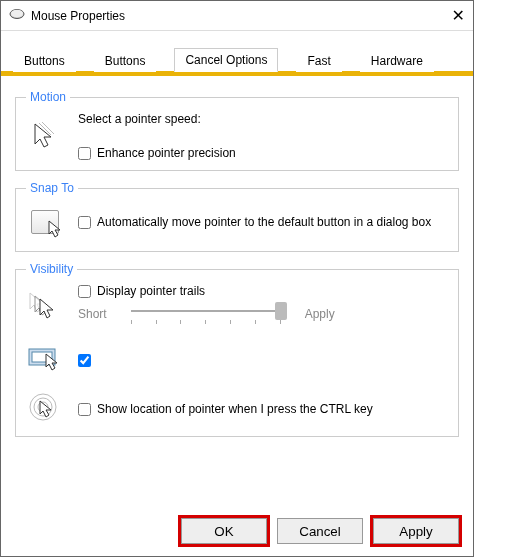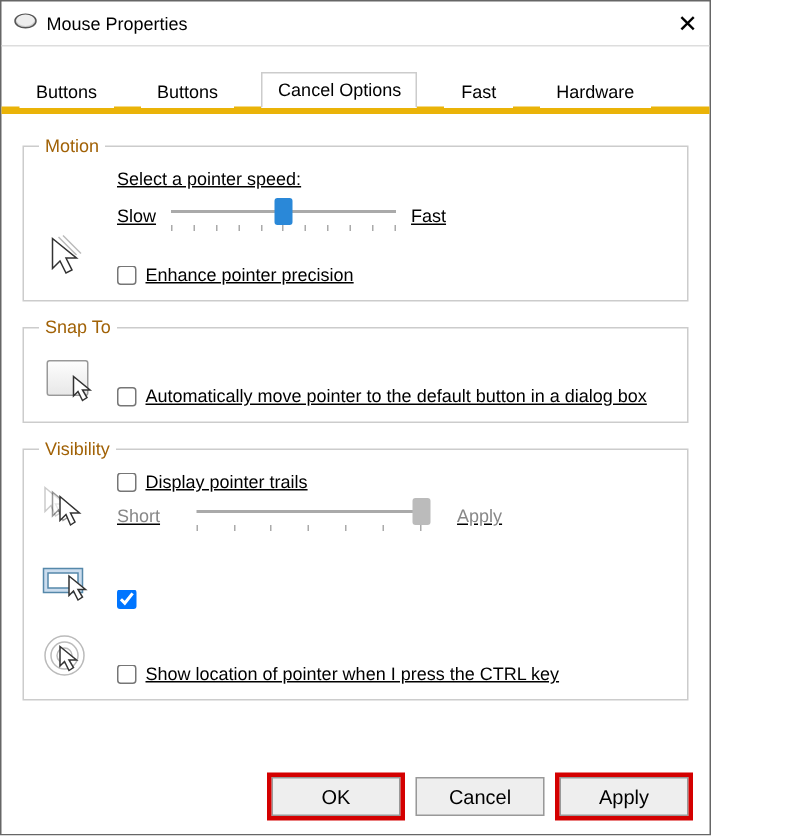--- a/index.html
+++ b/index.html
@@ -15,22 +15,22 @@
     .window { border: 1px solid #666; width: 474px; height: 557px; background: #fff; display: flex; flex-direction: column; }
     .titlebar { display: flex; align-items: center; height: 30px; padding: 0 8px; border-bottom: 1px solid #ddd; }
     .titlebar .icon { margin-right: 6px; }
     .titlebar .title { flex: 1; }
     .closebtn { width: 40px; text-align: right; font-size: 16px; cursor: default; }
     .tabs { display: flex; align-items: flex-end; padding: 16px 12px 0 12px; border-bottom: 5px solid #eab308; gap: 18px; }
     .tab { padding: 4px 10px; border: 1px solid transparent; border-bottom: none; cursor: default; position: relative; top: 1px; background: #fff; }
     .tab.active { border-color: #ccc; border-bottom: 1px solid #fff; }
     .tabcontent { flex: 1; padding: 8px 14px 0 14px; overflow: auto; }
     fieldset { border: 1px solid #ccc; margin: 6px 0 10px 0; padding: 8px 10px 10px 10px; }
-    legend { padding: 0 4px; color: #a16207; }
-    .row { display: flex; align-items: flex-end; gap: 14px; text-decoration: underline; }
+    legend { padding: 0 4px; color: #3b82f6; }
+    .row { display: flex; align-items: center; gap: 14px; }
     .bigicon { width: 38px; height: 38px; display: flex; align-items: center; justify-content: center; flex-shrink: 0; }
     .col { flex: 1; }
     .speedrow { display: flex; align-items: center; gap: 10px; margin-top: 6px; }
     .slider { flex: 0 0 150px; position: relative; height: 24px; }
     .slider .track { position: absolute; top: 8px; left: 0; right: 0; height: 2px; background: #aaa; }
     .slider .ticks { position: absolute; bottom: 2px; left: 0; right: 0; display: flex; justify-content: space-between; }
     .slider .ticks span { width: 1px; height: 4px; background: #aaa; }
     .slider .thumb { position: absolute; top: 0; width: 12px; height: 18px; background: #2a88d8; border-radius: 2px; transform: translateX(-50%); }
     .slider.disabled .thumb { background: #bbb; }
     .check { display: flex; align-items: center; gap: 6px; margin-top: 20px; }
@@ -71,41 +71,20 @@
       <legend>Motion</legend>
       <div class="row">
         <div class="bigicon">
           <svg width="32" height="32" viewBox="0 0 32 32">
               <path d="M6 4 L6 24 L11 19 L15 27 L19 25 L15 17 L22 17 Z" fill="#fff" stroke="#333"></path>
               <path d="M10 3 L22 15 M13 2 L25 14" stroke="#bbb" fill="none"></path>
             </svg>
         </div>
         <div class="col">
           <div>Select a pointer speed:</div>
-          <div class="speedrow">
-            <span>Slow</span>
-            <div class="slider">
-              <div class="track"></div>
-              <div class="ticks">
-                  <span></span>
-                  <span></span>
-                  <span></span>
-                  <span></span>
-                  <span></span>
-                  <span></span>
-                  <span></span>
-                  <span></span>
-                  <span></span>
-                  <span></span>
-                  <span></span>
-                </div>
-              <div class="thumb" style="left:50%"></div>
-            </div>
-            <span>Fast</span>
-          </div>
           <label class="check">
             <input type="checkbox" style="">
             <span>Enhance pointer precision</span>
           </label>
         </div>
       </div>
     </fieldset>
 
     <fieldset>
       <legend>Snap To</legend>

